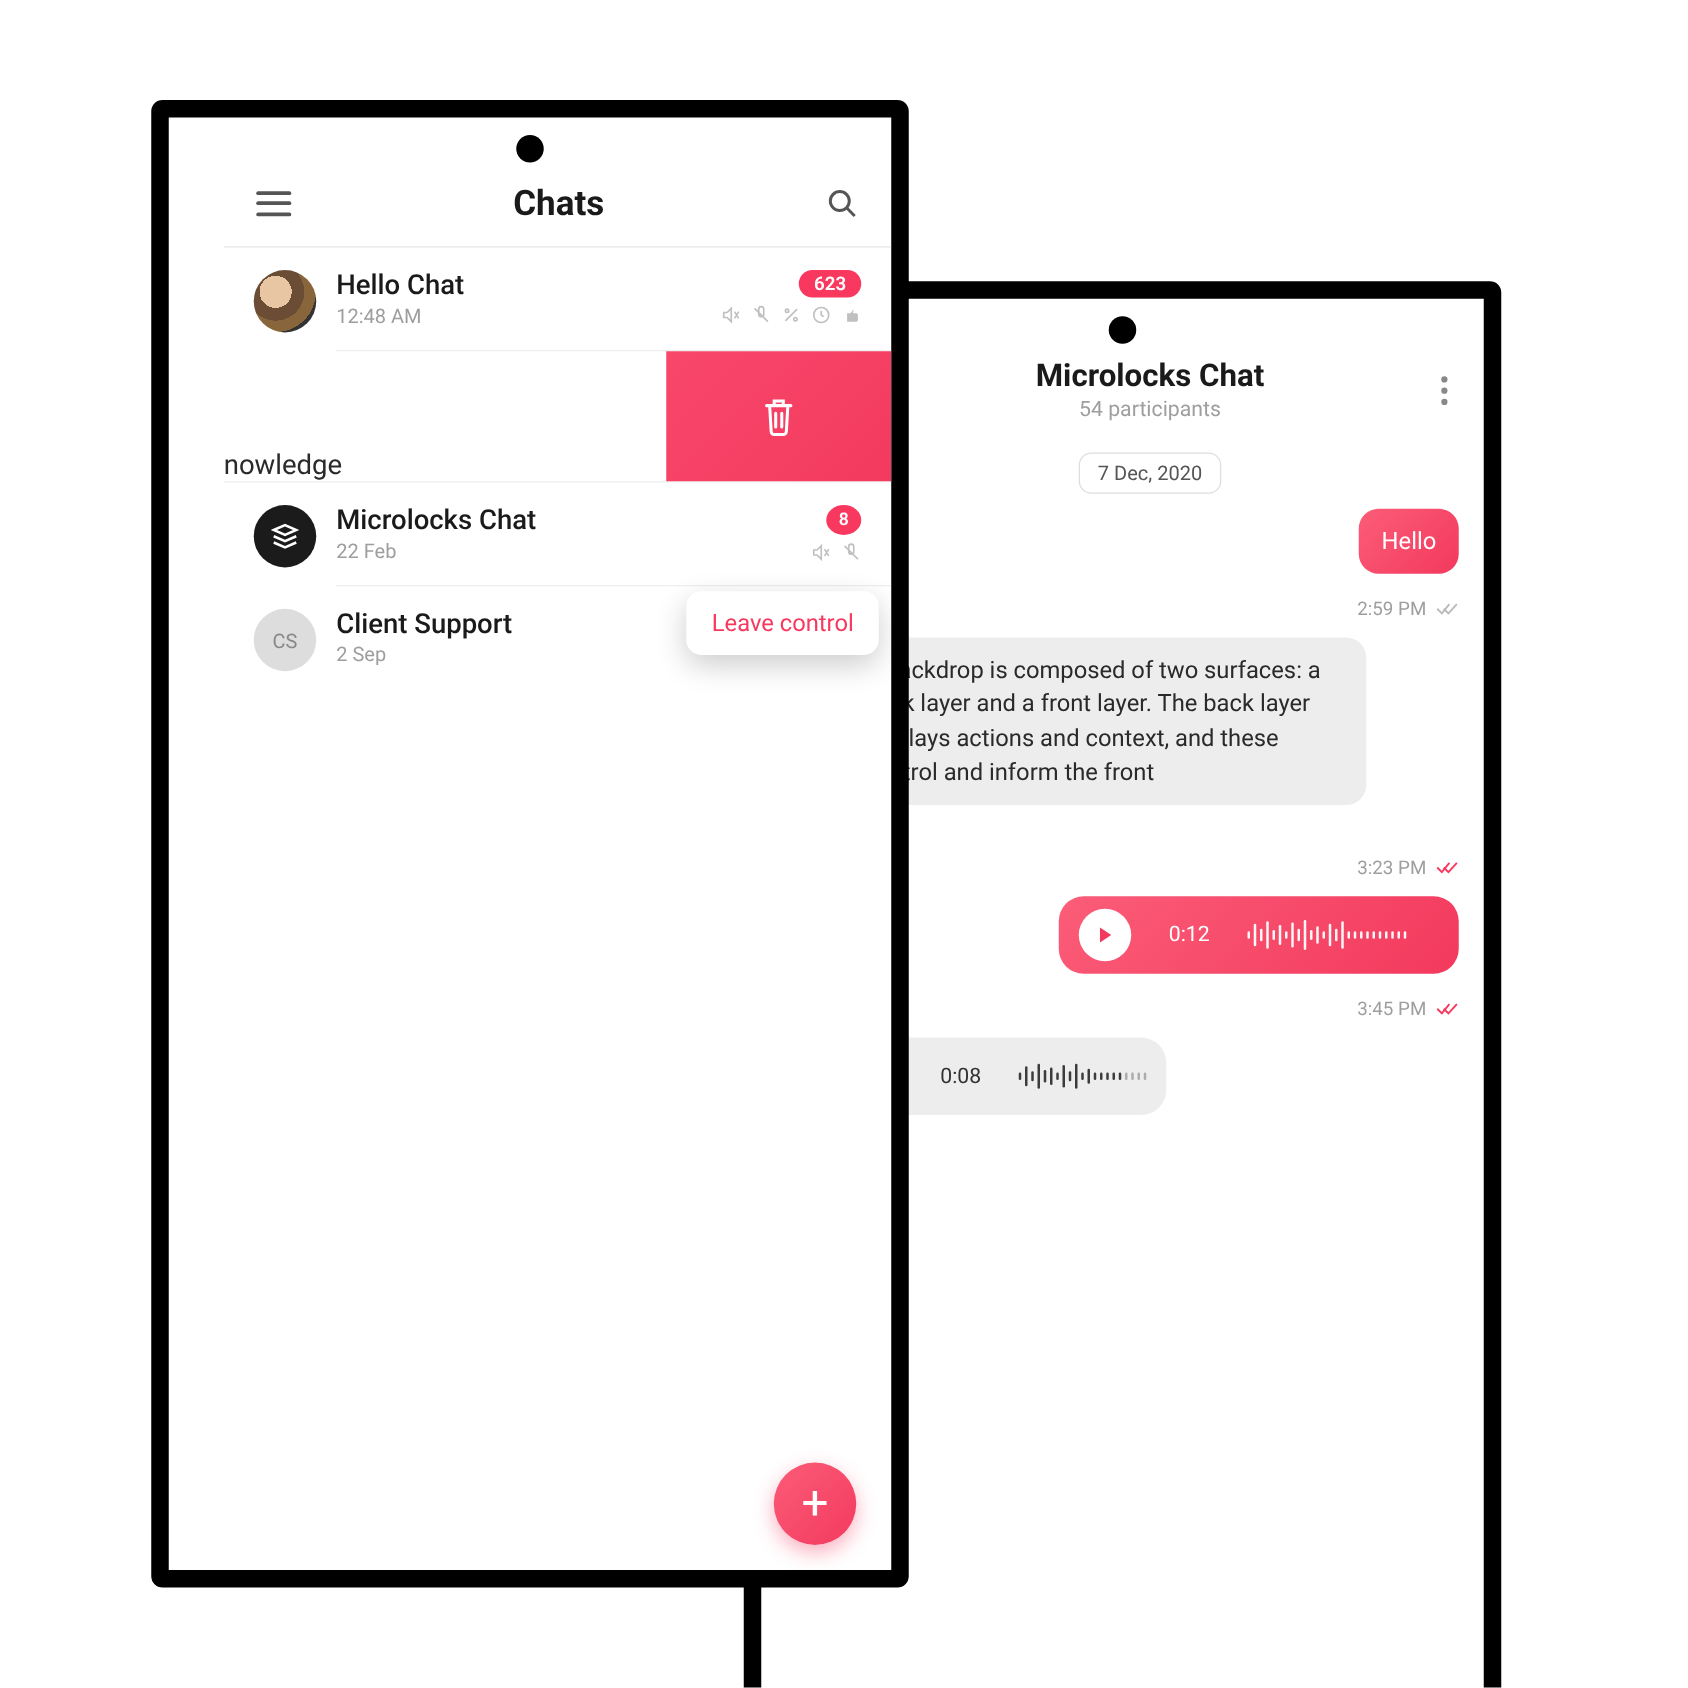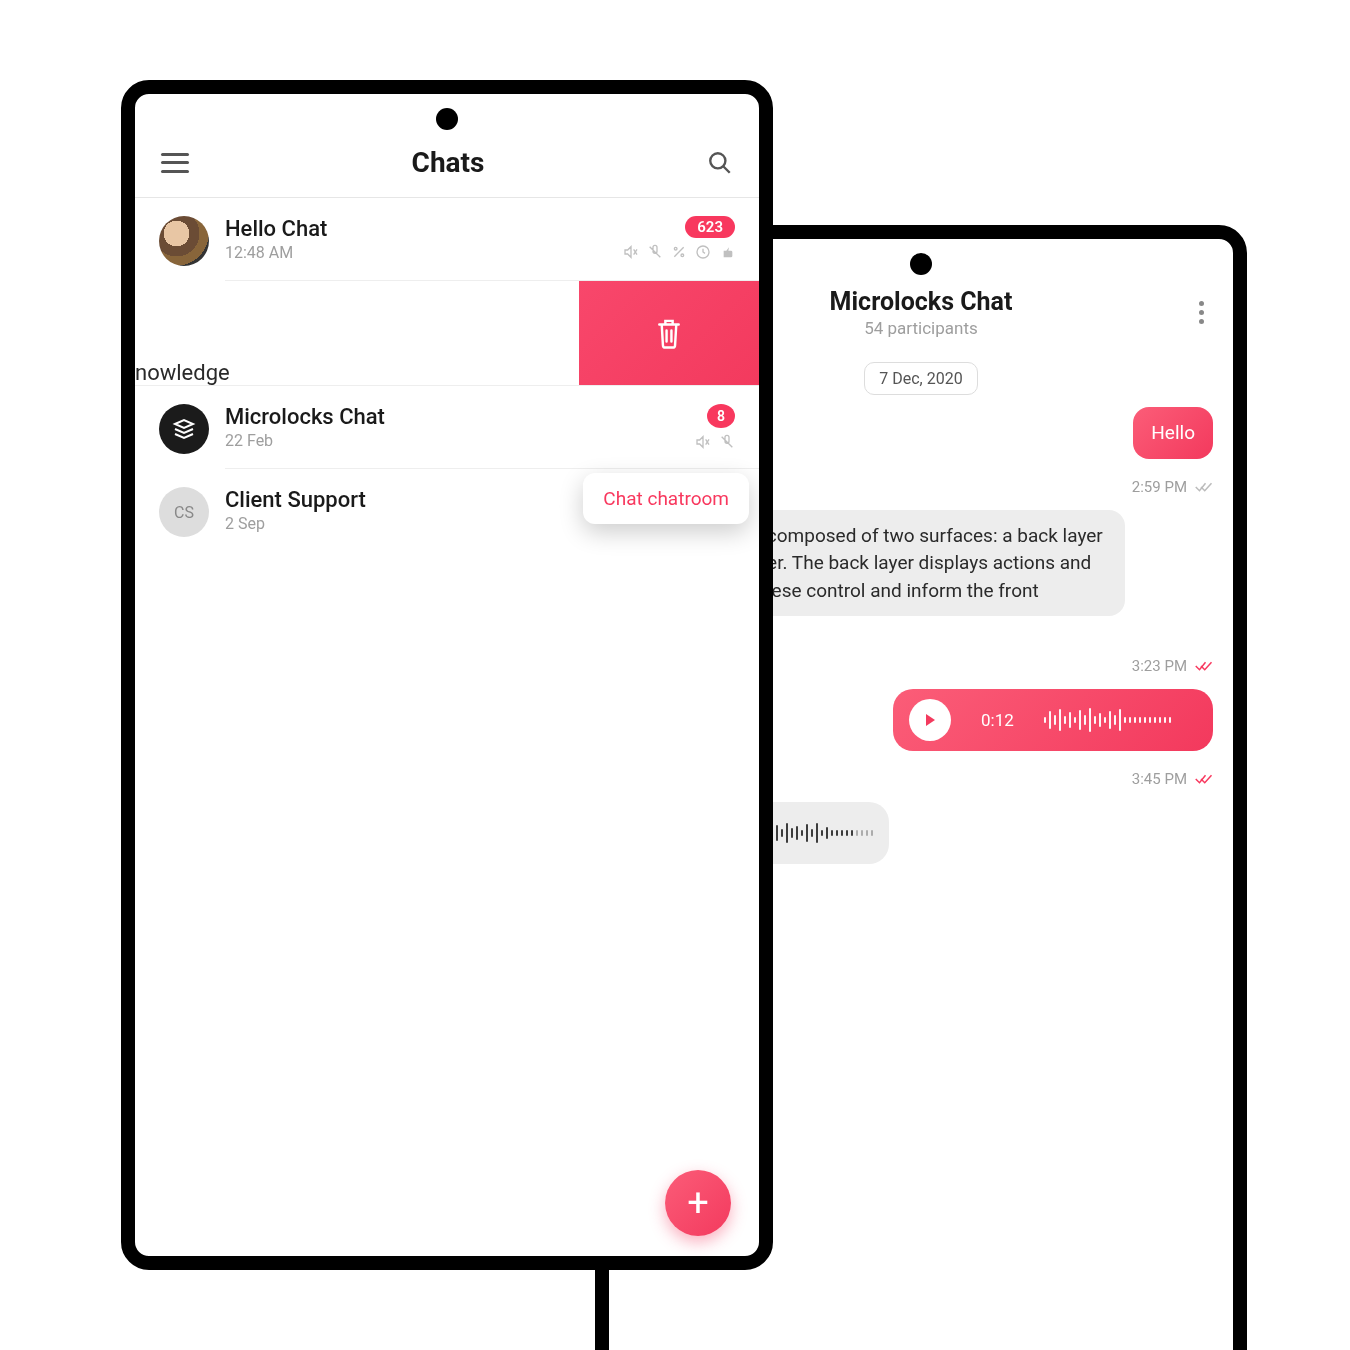--- a/index.html
+++ b/index.html
@@ -5,23 +5,24 @@
   * { box-sizing: border-box; margin: 0; padding: 0; }
   body {
     width: 1350px; height: 1350px;
     font-family: -apple-system, BlinkMacSystemFont, "Segoe UI", Roboto, sans-serif;
     background: #fff; position: relative; overflow: hidden; color: #1a1a1a;
   }
   .canvas { position: relative; width: 1350px; height: 1350px; }
 
   
   .phone {
-    position: absolute; width: 652px; height: 1190px;
-    border: 14px solid #000; border-radius: 28px; background: #fff;
+    position: absolute; width: 606px; height: 1190px;
+    border: 14px solid #000; border-radius: 9px; background: #fff;
     overflow: hidden;
+    padding-left: 44px;
   }
   .phone-1 { left: 121px; top: 80px; z-index: 20; }
   .phone-2 { left: 595px; top: 225px; z-index: 10; }
 
   .camera-dot {
     position: absolute; top: 14px; left: 50%; transform: translateX(-50%);
     width: 22px; height: 22px; border-radius: 50%; background: #000; z-index: 30;
   }
 
   
@@ -348,21 +349,21 @@
     <div class="row-divider"></div>
 
     <div class="chat-row" style="position:relative">
       <div class="avatar">
           <span>CS</span>
         </div>
       <div class="chat-meta">
         <div class="chat-name">Client Support</div>
         <div class="chat-time">2 Sep</div>
       </div>
-      <div class="leave-tip">Chat chatroom</div>
+      <div class="leave-tip">Leave control</div>
     </div>
 
     <div class="fab">
       <span>+</span>
     </div>
   </div>
 
 </div>
 
 </body></html>

